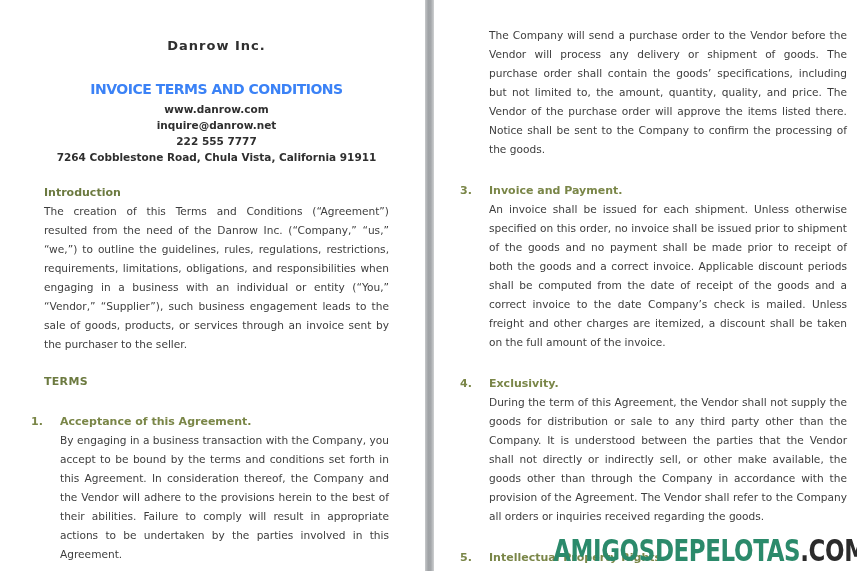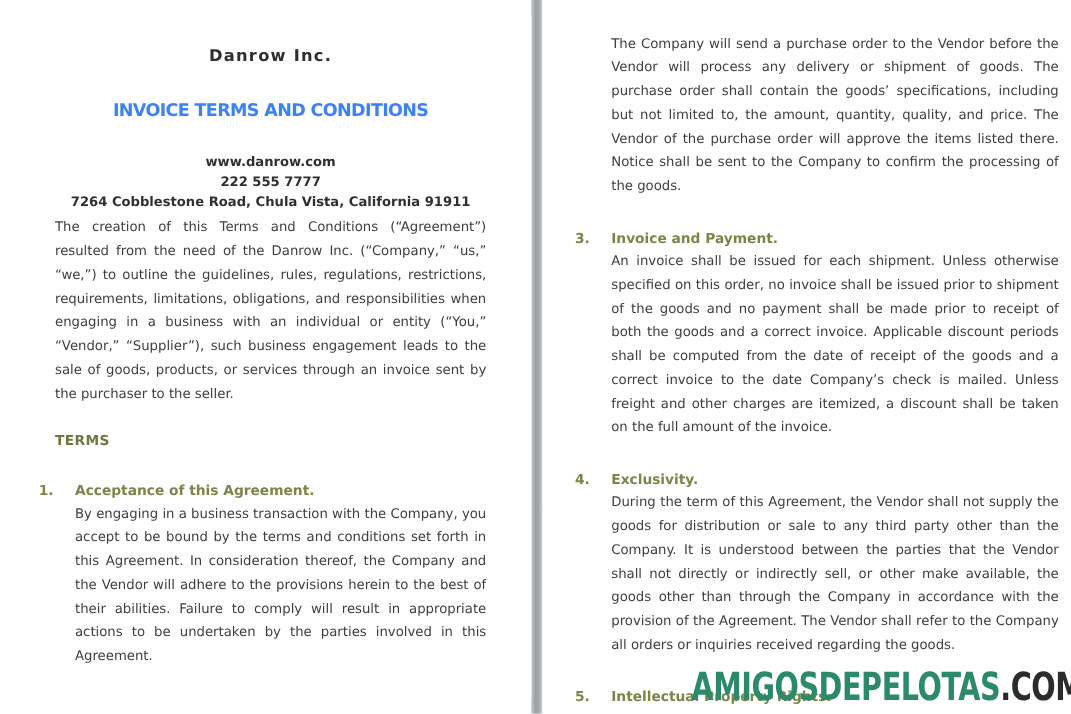--- a/index.html
+++ b/index.html
@@ -25,21 +25,21 @@
   .doc-header { text-align: center; }
   .company {
     font-size: 13px; font-weight: bold; color: #2f2f2f;
     letter-spacing: 1px; margin-top: 2px;
   }
   .doc-title {
     margin-top: 28px;
     font-size: 14px; font-weight: bold; color: #3b82f6;
     letter-spacing: -0.5px; white-space: nowrap;
   }
-  .contact-block { margin-top: 25px; }
+  .contact-block { margin-top: 4px; }
   .contact-line {
     font-size: 10.5px; font-weight: bold; color: #2f2f2f;
     line-height: 16px;
   }
 
   
   .last-updated { margin-top: 26px; font-size: 10.5px; color: #3d3d3d; }
   .subheading {
     font-size: 11px; font-weight: bold; color: #6c7a40;
     margin-top: 21px;
@@ -75,26 +75,28 @@
 
 <div class="canvas">
 
   <div class="page page-left">
 
     <div class="doc-header">
       <div class="company">Danrow Inc.</div>
       <div class="doc-title">INVOICE TERMS AND CONDITIONS</div>
       <div class="contact-block">
         <div class="contact-line">www.danrow.com</div>
+        <div class="contact-line">inquire@danrow.net</div>
         <div class="contact-line">222 555 7777</div>
         <div class="contact-line">7264 Cobblestone Road, Chula Vista, California 91911</div>
       </div>
     </div>
 
 
+    <div class="subheading">Introduction</div>
     <p class="para">The creation of this Terms and Conditions (“Agreement”) resulted from the need of the Danrow Inc. (“Company,” “us,” “we,”) to outline the guidelines, rules, regulations, restrictions, requirements, limitations, obligations, and responsibilities when engaging in a business with an individual or entity (“You,” “Vendor,” “Supplier”), such business engagement leads to the sale of goods, products, or services through an invoice sent by the purchaser to the seller.</p>
 
     <div class="subheading terms-heading">TERMS</div>
 
     <div class="section">
       <div class="sec-title">
         <span class="sec-num">1.</span><span>Acceptance of this Agreement.</span>
       </div>
       <p class="para">By engaging in a business transaction with the Company, you accept to be bound by the terms and conditions set forth in this Agreement. In consideration thereof, the Company and the Vendor will adhere to the provisions herein to the best of their abilities. Failure to comply will result in appropriate actions to be undertaken by the parties involved in this Agreement.</p>
     </div>

